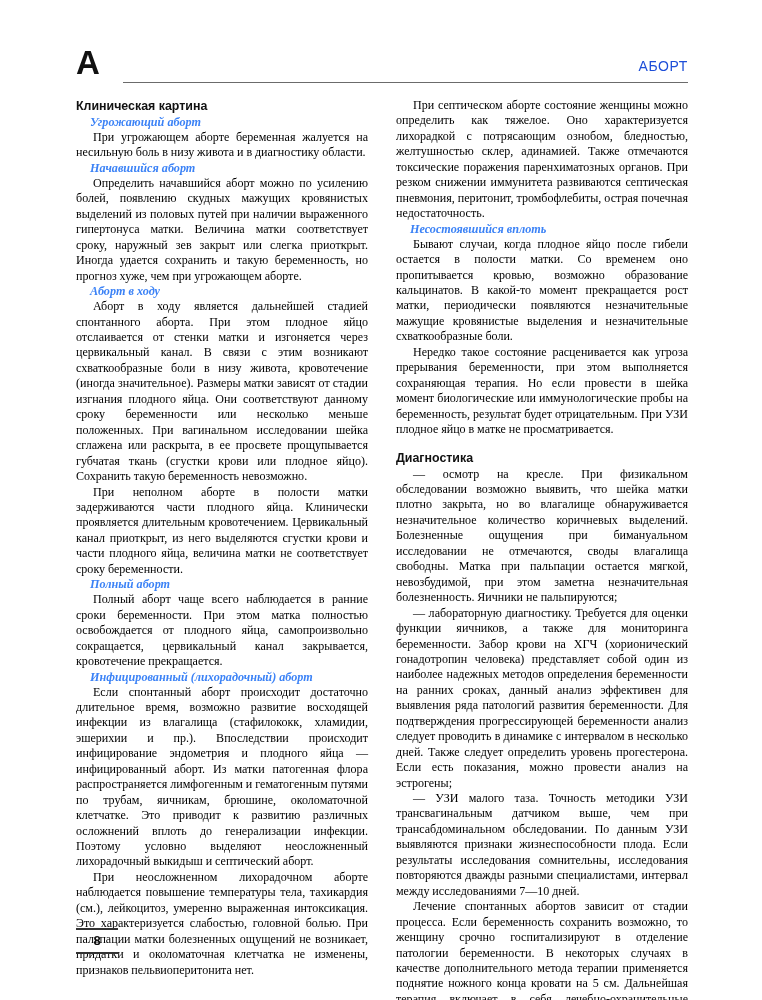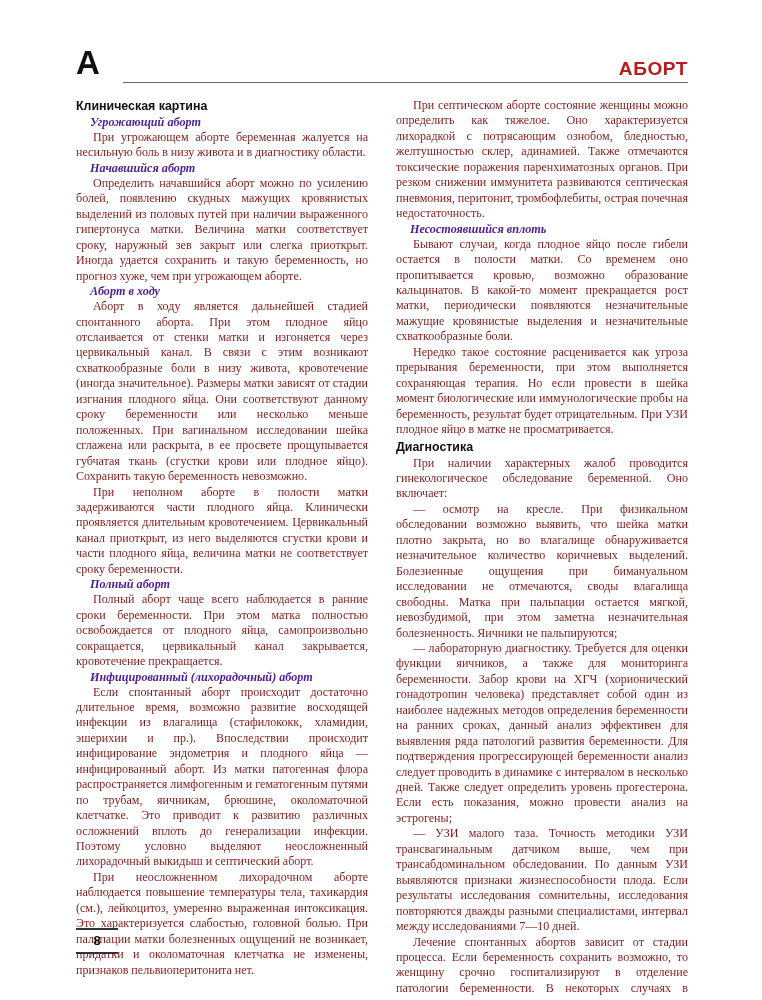--- a/index.html
+++ b/index.html
@@ -42,24 +42,24 @@
     font-size: 33px;
     line-height: 34px;
     letter-spacing: 0px;
     color: #111;
   }
   .rh-title {
     position: absolute;
     right: 0;
     top: 12px;
     font-family: "Liberation Sans", "DejaVu Sans", sans-serif;
-    font-weight: bold;
-    font-size: 19px;
+    font-weight: normal;
+    font-size: 14px;
     letter-spacing: 0.6px;
-    color: #b91c1c;
+    color: #1d4ed8;
     text-transform: uppercase;
   }
   .rh-rule {
     position: absolute;
     left: 47px;
     right: 0;
     top: 36px;
     height: 1px;
     background: #6b6b6b;
   }
@@ -85,43 +85,43 @@
 
   .h-section {
     font-family: "Liberation Sans", "DejaVu Sans", sans-serif;
     font-weight: bold;
     font-size: 12.4px;
     line-height: 16px;
     margin-bottom: 1px;
     color: #111;
   }
   .h-section.spaced {
-    margin-top: 1px;
+    margin-top: 12px;
   }
 
   .h-sub {
     font-family: "Liberation Serif", "DejaVu Serif", serif;
     font-weight: bold;
     font-style: italic;
     font-size: 12.2px;
     line-height: 15px;
     padding-left: 14px;
-    color: #4c1d95;
+    color: #3b82f6;
     margin-bottom: 0px;
   }
 
   .body-p {
     font-size: 12.05px;
     line-height: 15.45px;
     text-align: justify;
     text-indent: 17px;
     hyphens: auto;
     -webkit-hyphens: auto;
     word-spacing: -0.1px;
-    color: #7f1d1d;
+    color: #000000;
   }
 
   
   .folio {
     position: absolute;
     left: 76px;
     bottom: 46px;
     width: 42px;
   }
   .folio-rule {
@@ -164,21 +164,20 @@
         <h3 class="h-sub">Инфицированный (лихорадочный) аборт</h3>
         <p class="body-p">Если спонтанный аборт происходит достаточно длительное время, возможно развитие восходящей инфекции из влагалища (стафилококк, хламидии, эшерихии и пр.). Впоследствии происходит инфицирование эндометрия и плодного яйца — инфицированный аборт. Из матки патогенная флора распространяется лимфогенным и гематогенным путями по трубам, яичникам, брюшине, околоматочной клетчатке. Это приводит к развитию различных осложнений вплоть до генерализации инфекции. Поэтому условно выделяют неосложненный лихорадочный выкидыш и септический аборт.</p>
         <p class="body-p">При неосложненном лихорадочном аборте наблюдается повышение температуры тела, тахикардия (см.), лейкоцитоз, умеренно выраженная интоксикация. Это характеризуется слабостью, головной болью. При пальпации матки болезненных ощущений не возникает, придатки и околоматочная клетчатка не изменены, признаков пельвиоперитонита нет.</p>
       </div>
     <div class="col" id="col-right">
         <p class="body-p">При септическом аборте состояние женщины можно определить как тяжелое. Оно характеризуется лихорадкой с потрясающим ознобом, бледностью, желтушностью склер, адинамией. Также отмечаются токсические поражения паренхиматозных органов. При резком снижении иммунитета развиваются септическая пневмония, перитонит, тромбофлебиты, острая почечная недостаточность.</p>
         <h3 class="h-sub">Несостоявшийся вплоть</h3>
         <p class="body-p">Бывают случаи, когда плодное яйцо после гибели остается в полости матки. Со временем оно пропитывается кровью, возможно образование кальцинатов. В какой-то момент прекращается рост матки, периодически появляются незначительные мажущие кровянистые выделения и незначительные схваткообразные боли.</p>
         <p class="body-p">Нередко такое состояние расценивается как угроза прерывания беременности, при этом выполняется сохраняющая терапия. Но если провести в шейка момент биологические или иммунологические пробы на беременность, результат будет отрицательным. При УЗИ плодное яйцо в матке не просматривается.</p>
         <h2 class="h-section spaced">Диагностика</h2>
-        <p class="body-p">При наличии характерных жалоб проводится гинекологическое обследование беременной. Оно включает:</p>
         <p class="body-p">— осмотр на кресле. При физикальном обследовании возможно выявить, что шейка матки плотно закрыта, но во влагалище обнаруживается незначительное количество коричневых выделений. Болезненные ощущения при бимануальном исследовании не отмечаются, своды влагалища свободны. Матка при пальпации остается мягкой, невозбудимой, при этом заметна незначительная болезненность. Яичники не пальпируются;</p>
         <p class="body-p">— лабораторную диагностику. Требуется для оценки функции яичников, а также для мониторинга беременности. Забор крови на ХГЧ (хорионический гонадотропин человека) представляет собой один из наиболее надежных методов определения беременности на ранних сроках, данный анализ эффективен для выявления ряда патологий развития беременности. Для подтверждения прогрессирующей беременности анализ следует проводить в динамике с интервалом в несколько дней. Также следует определить уровень прогестерона. Если есть показания, можно провести анализ на эстрогены;</p>
         <p class="body-p">— УЗИ малого таза. Точность методики УЗИ трансвагинальным датчиком выше, чем при трансабдоминальном обследовании. По данным УЗИ выявляются признаки жизнеспособности плода. Если результаты исследования сомнительны, исследования повторяются дважды разными специалистами, интервал между исследованиями 7—10 дней.</p>
         <p class="body-p">Лечение спонтанных абортов зависит от стадии процесса. Если беременность сохранить возможно, то женщину срочно госпитализируют в отделение патологии беременности. В некоторых случаях в качестве дополнительного метода терапии применяется поднятие ножного конца кровати на 5 см. Дальнейшая терапия включает в себя лечебно-охранительные мероприятия (строгий постельный режим, полноценный сон, седативные средства, психотерапия), создание благоприятного гормонального фона (препараты прогестерона: дидрогестерон, микронизированный прогестерон), спазмоли-</p>
       </div>
   </div>
 
   <div class="folio">
     <div class="folio-rule"></div>
     <div class="folio-num">8</div>

